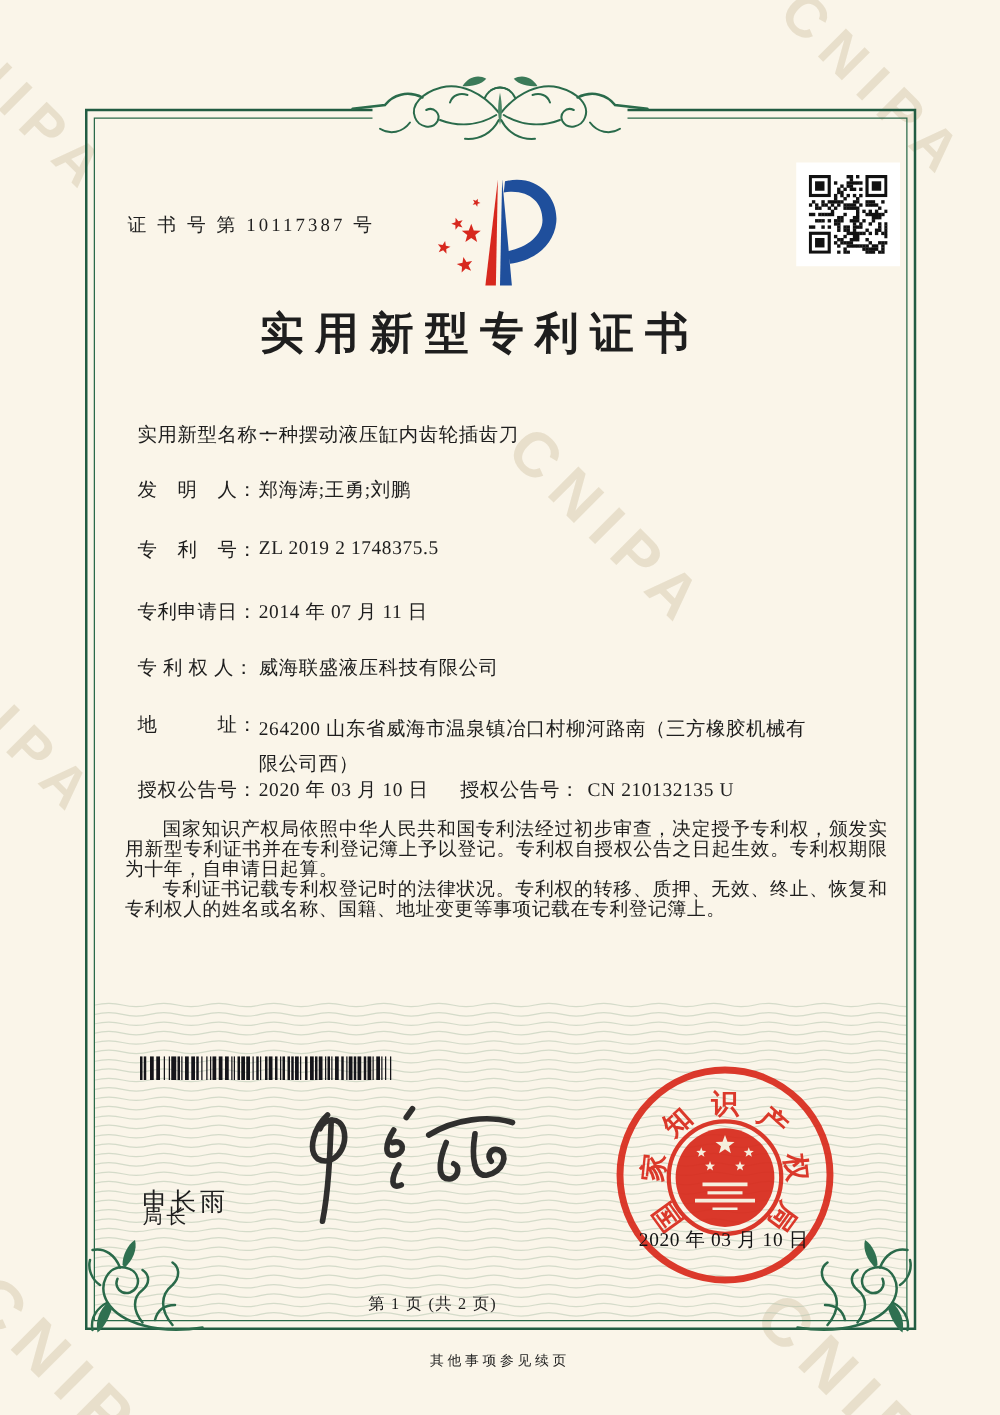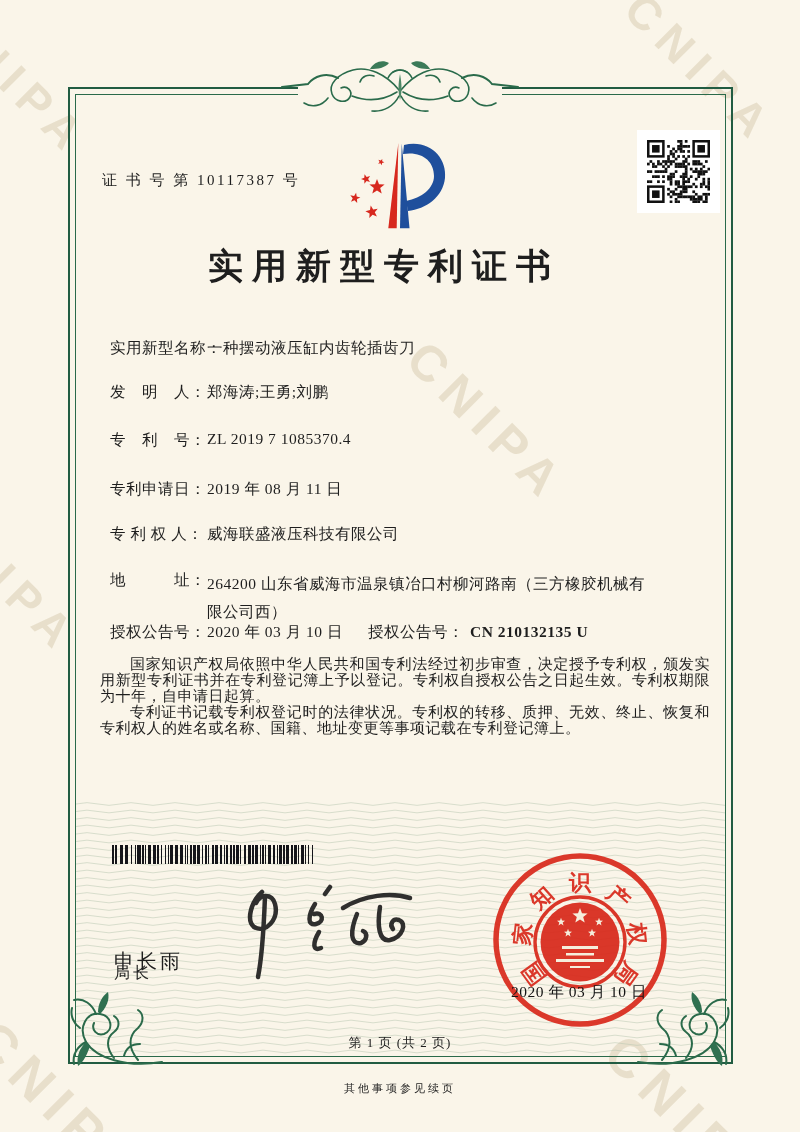--- a/index.html
+++ b/index.html
@@ -34,41 +34,41 @@
   .title{
     position:absolute; left:0; top:243px; width:768px; text-align:center;
     font-size:35px; font-weight:bold; letter-spacing:9px; z-index:5;
   }
   .field-row{position:absolute; left:110px; font-size:15.5px; z-index:5; white-space:nowrap;}
   .f-label{display:inline-block; width:97px; letter-spacing:0.5px; vertical-align:top;}
   .f-value{display:inline-block; margin-left:0px; letter-spacing:0.5px; vertical-align:top;}
   .f-value.wrap{white-space:normal; width:452px; line-height:28px;}
   .pair2{position:absolute; left:258px; top:0; white-space:nowrap;}
   .pair2 .f-label2{letter-spacing:0.5px;}
-  .pair2 .f-value2{margin-left:6px; letter-spacing:0.5px;font-weight:bold;}
+  .pair2 .f-value2{margin-left:6px; letter-spacing:0.5px;}
   .body-text{
     position:absolute; left:100px; top:656px; width:610px; z-index:5;
   }
   .body-text p{
     margin:0; font-size:15px; line-height:16px; text-indent:2em;
     text-align:justify; letter-spacing:0.5px;
   }
   .barcode-svg{position:absolute; left:112px; top:845px; z-index:5;}
   .signer-title{position:absolute; left:114px; top:963px; font-size:16px;
     font-family:"Liberation Sans","DejaVu Sans",sans-serif; letter-spacing:3px; z-index:5;}
   .signer-name{position:absolute; left:114px; top:948px; font-size:20px;
     font-family:"Liberation Sans","DejaVu Sans",sans-serif; letter-spacing:3px; z-index:5;}
   .sig-svg{position:absolute; left:226px; top:882px; z-index:6;}
   .seal-svg{position:absolute; left:490px; top:850px; z-index:6;}
   .seal-date{
     position:absolute; left:488px; top:982px; width:182px; text-align:center;
     font-size:15.5px; color:#141414; letter-spacing:0.5px; z-index:7;
   }
   .page-num{
-    position:absolute; left:0; top:1034px; width:800px; text-align:center;
+    position:absolute; left:0; top:1034px; width:692px; text-align:center;
     font-size:13px; letter-spacing:1px; z-index:5;
   }
   .continuation{
     position:absolute; left:0; top:1081px; width:800px; text-align:center;
     font-size:11px; letter-spacing:3px; z-index:5;
   }
   .waves-svg{position:absolute; left:76px; top:800px; z-index:1;}
   .ornament-top{position:absolute; left:280px; top:56px; z-index:3;}
   .ornament-bl{position:absolute; left:66px; top:988px; z-index:3;}
   .ornament-br{position:absolute; left:630px; top:988px; z-index:3; transform:scaleX(-1);}
@@ -387,24 +387,24 @@
 
   <div class="title">实用新型专利证书</div>
 
   <div class="field-row" style="top:338px">
     <span class="f-label">实用新型名称：</span><span class="f-value">一种摆动液压缸内齿轮插齿刀</span>
   </div>
   <div class="field-row" style="top:382px">
     <span class="f-label">发　明　人：</span><span class="f-value">郑海涛;王勇;刘鹏</span>
   </div>
   <div class="field-row" style="top:430px">
-    <span class="f-label">专　利　号：</span><span class="f-value">ZL 2019 7 1085370.4</span>
+    <span class="f-label">专　利　号：</span><span class="f-value">ZL 2019 2 1748375.5</span>
   </div>
   <div class="field-row" style="top:479px">
-    <span class="f-label">专利申请日：</span><span class="f-value">2019 年 08 月 11 日</span>
+    <span class="f-label">专利申请日：</span><span class="f-value">2014 年 07 月 11 日</span>
   </div>
   <div class="field-row" style="top:524px">
     <span class="f-label">专 利 权 人：</span><span class="f-value">威海联盛液压科技有限公司</span>
   </div>
   <div class="field-row" style="top:570px">
     <span class="f-label">地　　　址：</span><span class="f-value wrap">264200  山东省威海市温泉镇冶口村柳河路南（三方橡胶机械有限公司西）</span>
   </div>
   <div class="field-row" style="top:622px">
     <span class="f-label">授权公告号：</span><span class="f-value">2020 年 03 月 10 日</span>
     <span class="pair2">

